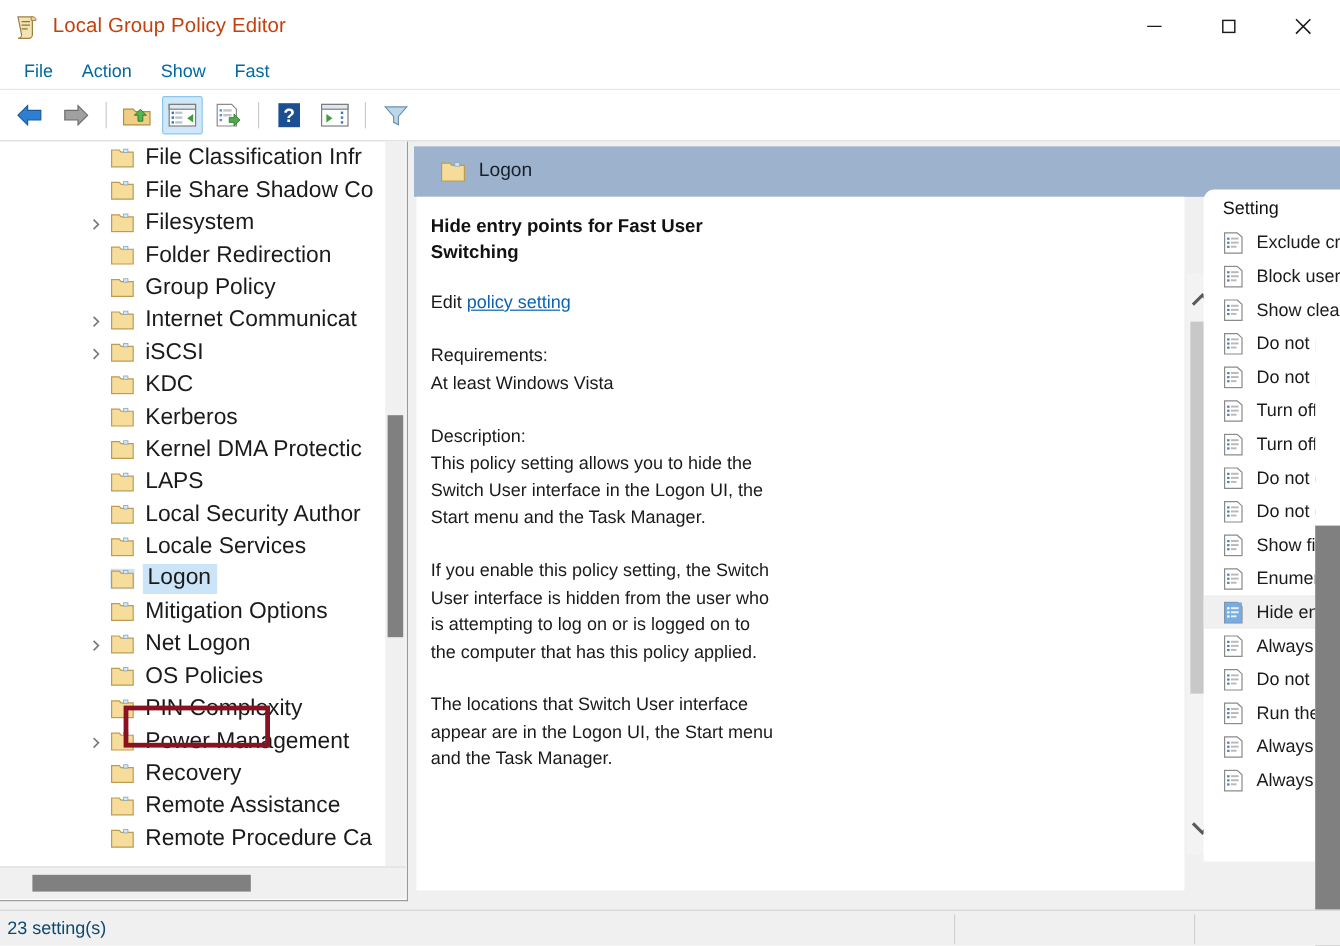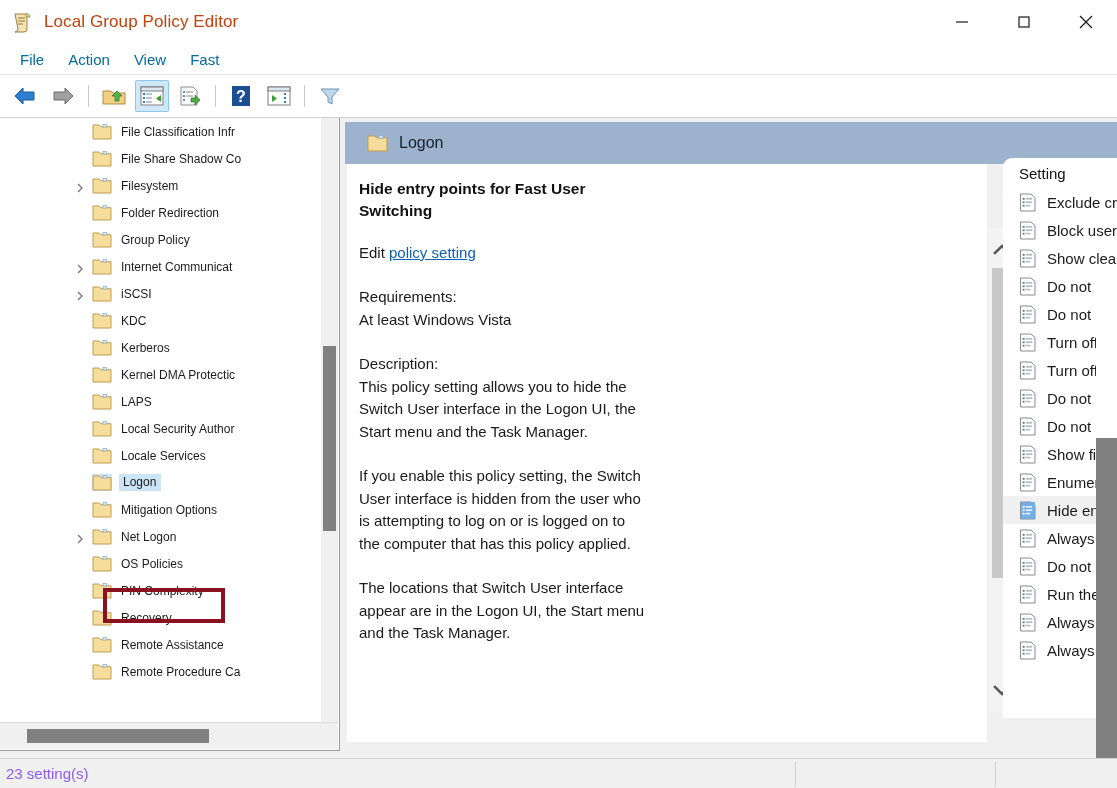--- a/index.html
+++ b/index.html
@@ -145,21 +145,21 @@
     width: 12px;
     height: 12px;
   }
   .tree-row .folder {
     width: 20px;
     height: 17px;
     margin-right: 9px;
     flex: 0 0 auto;
   }
   .tree-label {
-    font-size: 12px;
+    font-size: 19px;
     color: #1b1b1b;
   }
   .tree-row.selected .tree-label {
     background: #cce4f7;
     padding: 1px 5px 2px 4px;
     margin-left: -2px;
   }
   .tree-row.selected .folder { background: #cce4f7; }
   .sel-box {
     position: absolute;
@@ -369,21 +369,21 @@
     width: 1117px;
     height: 30px;
     background: #f0f0f0;
     border-top: 1px solid #d4d4d4;
   }
   .status-text {
     position: absolute;
     left: 6px;
     top: 6px;
     font-size: 15px;
-    color: #8b5cf6;
+    color: #0c4a6e;
   }
   .status-div {
     position: absolute;
     top: 3px;
     width: 1px;
     height: 25px;
     background: #d0d0d0;
   }
 
   
@@ -419,21 +419,21 @@
           <line x1="4" y1="4" x2="16" y2="16" stroke="#1a1a1a" stroke-width="1.3"></line>
           <line x1="16" y1="4" x2="4" y2="16" stroke="#1a1a1a" stroke-width="1.3"></line>
         </svg>
     </div>
   </div>
 </div>
 
 <div class="menubar">
   <div class="menuitem">File</div>
   <div class="menuitem">Action</div>
-  <div class="menuitem">View</div>
+  <div class="menuitem">Show</div>
   <div class="menuitem">Fast</div>
 </div>
 
 <div class="toolbar">
   <div class="tbtn">
     <svg width="26" height="22" viewBox="0 0 26 22">
       <path d="M11 3 L3 11 L11 19 L11 15 L22 15 L22 7 L11 7 Z" fill="#2f7fd0" stroke="#1a5a9c" stroke-width="1"></path>
     </svg>
   </div>
   <div class="tbtn">
@@ -667,20 +667,32 @@
           <span class="tree-label">OS Policies</span>
         </div>
         <div class="tree-row">
           <span class="folder">
             <svg class="folder-ico" width="20" height="17" viewBox="0 0 20 17">
               <path d="M1 2 h6.4 l1.5 1.7 H19 V16 H1 Z" fill="#f7dd9c" stroke="#bd9c52" stroke-width="1"></path>
               <rect x="11" y="1.3" width="3.6" height="2.8" fill="#d5e8f5" stroke="#8aa9bd" stroke-width="0.7"></rect>
             </svg>
           </span>
           <span class="tree-label">PIN Complexity</span>
+        </div>
+        <div class="tree-row">
+          <span class="chev"><svg width="12" height="12" viewBox="0 0 12 12">
+              <path d="M4 2 L8 6 L4 10" fill="none" stroke="#7a7a7a" stroke-width="1.4"></path>
+            </svg></span>
+          <span class="folder">
+            <svg class="folder-ico" width="20" height="17" viewBox="0 0 20 17">
+              <path d="M1 2 h6.4 l1.5 1.7 H19 V16 H1 Z" fill="#f7dd9c" stroke="#bd9c52" stroke-width="1"></path>
+              <rect x="11" y="1.3" width="3.6" height="2.8" fill="#d5e8f5" stroke="#8aa9bd" stroke-width="0.7"></rect>
+            </svg>
+          </span>
+          <span class="tree-label">Power Management</span>
         </div>
         <div class="tree-row">
           <span class="folder">
             <svg class="folder-ico" width="20" height="17" viewBox="0 0 20 17">
               <path d="M1 2 h6.4 l1.5 1.7 H19 V16 H1 Z" fill="#f7dd9c" stroke="#bd9c52" stroke-width="1"></path>
               <rect x="11" y="1.3" width="3.6" height="2.8" fill="#d5e8f5" stroke="#8aa9bd" stroke-width="0.7"></rect>
             </svg>
           </span>
           <span class="tree-label">Recovery</span>
         </div>

